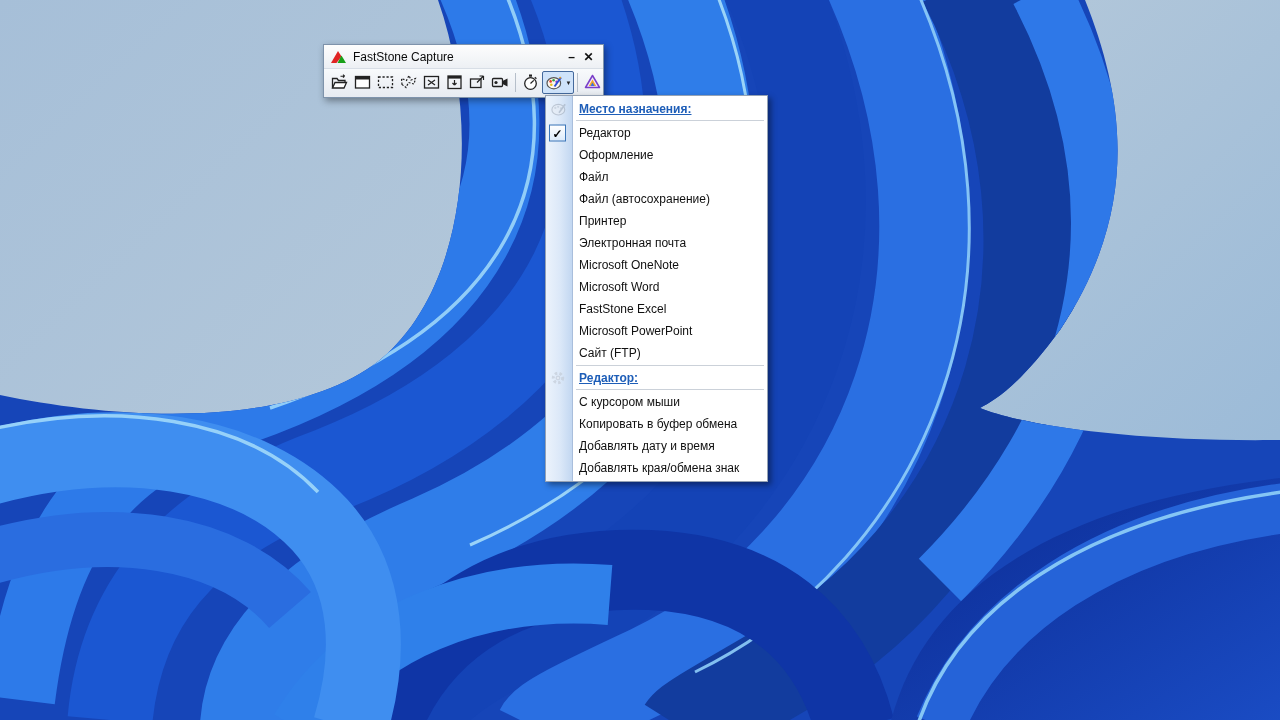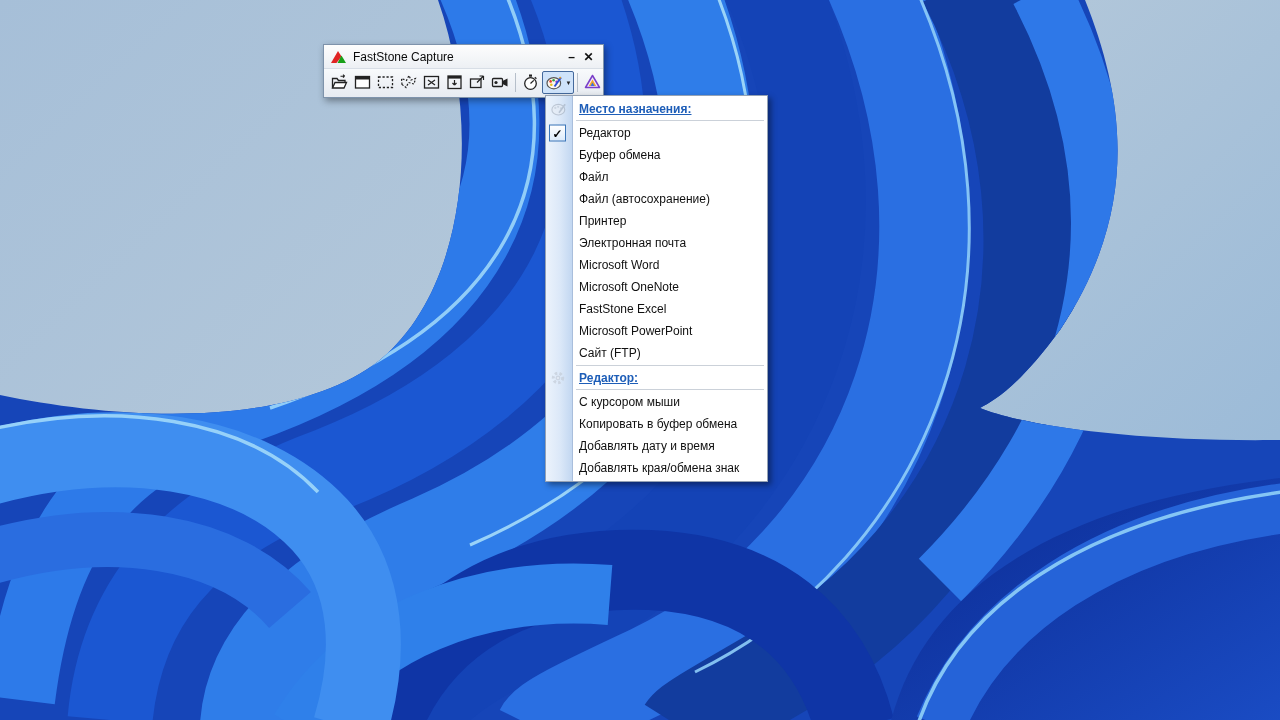--- a/index.html
+++ b/index.html
@@ -239,39 +239,39 @@
   </div>
   <div class="msep"></div>
 
   <div class="mi">
     <span class="checkbox">
         <span>✓</span>
       </span>
     <span>Редактор</span>
   </div>
   <div class="mi">
-    <span>Буфер обмена</span>
+    <span>Оформление</span>
   </div>
   <div class="mi">
     <span>Файл</span>
   </div>
   <div class="mi">
     <span>Файл (автосохранение)</span>
   </div>
   <div class="mi">
     <span>Принтер</span>
   </div>
   <div class="mi">
     <span>Электронная почта</span>
   </div>
   <div class="mi">
+    <span>Microsoft OneNote</span>
+  </div>
+  <div class="mi">
     <span>Microsoft Word</span>
-  </div>
-  <div class="mi">
-    <span>Microsoft OneNote</span>
   </div>
   <div class="mi">
     <span>FastStone Excel</span>
   </div>
   <div class="mi">
     <span>Microsoft PowerPoint</span>
   </div>
   <div class="mi">
     <span>Сайт (FTP)</span>
   </div>

